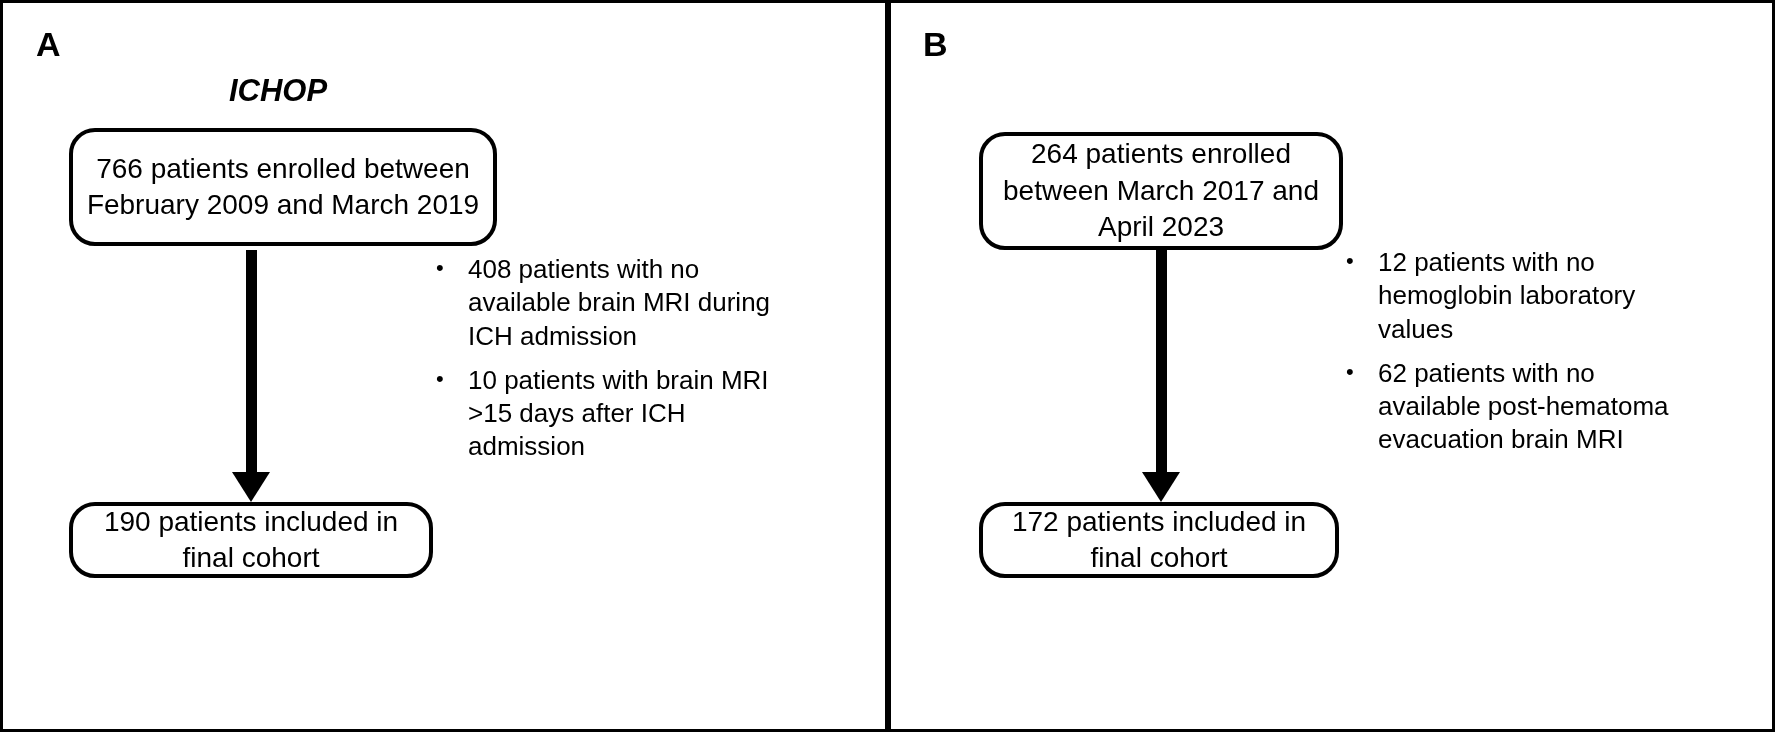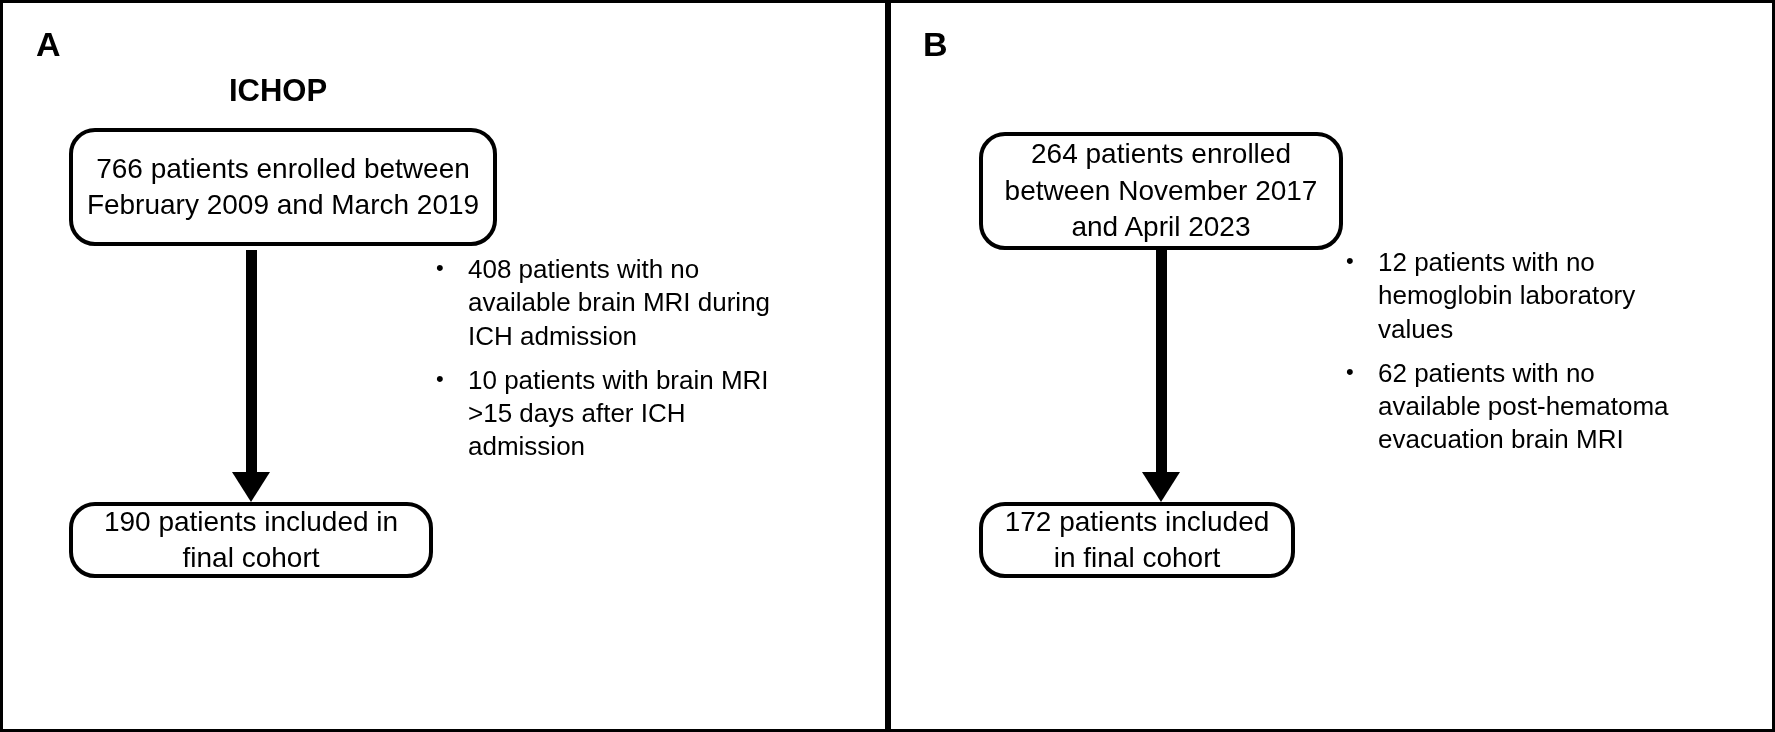--- a/index.html
+++ b/index.html
@@ -40,20 +40,21 @@
     font-size: 34px;
     font-weight: bold;
     line-height: 1;
   }
   .panel-title {
     position: absolute;
     font-size: 31px;
     font-weight: bold;
     text-align: center;
     line-height: 1;
+    font-style: italic;
   }
   .box {
     position: absolute;
     box-sizing: border-box;
     border: 4px solid #000000;
     border-radius: 26px;
     background: #ffffff;
     display: flex;
     align-items: center;
     justify-content: center;
@@ -120,21 +121,21 @@
   .a-arrow .head  { top: 222px; }
   .a-box2   { left: 66px; top: 499px; width: 364px; height: 76px; }
   .a-bullets{ left: 425px; top: 250px; width: 345px; }
   
   .b-letter { left: 32px; top: 24px; }
   .b-title  { left: 130px; top: 72px; width: 310px; }
   .b-box1   { left: 88px; top: 129px; width: 364px; height: 118px; }
   .b-arrow  { left: 270px; top: 247px; height: 252px; }
   .b-arrow .shaft { height: 222px; }
   .b-arrow .head  { top: 222px; }
-  .b-box2   { left: 88px; top: 499px; width: 316px; height: 76px; }
+  .b-box2   { left: 88px; top: 499px; width: 360px; height: 76px; }
   .b-bullets{ left: 447px; top: 243px; width: 345px; }
 </style>
 </head>
 <body>
 
 <div class="figure">
 
   <div class="panel panel-a">
     <div class="panel-letter a-letter">A</div>
     <div class="panel-title a-title">ICHOP</div>
@@ -157,21 +158,21 @@
         <li>408 patients with no available brain MRI during ICH admission</li>
         <li>10 patients with brain MRI &gt;15 days after ICH admission</li>
       </ul>
     </div>
   </div>
 
   <div class="panel panel-b">
     <div class="panel-letter b-letter">B</div>
 
     <div class="box b-box1">
-      <span>264 patients enrolled between November 2017 and April 2023</span>
+      <span>264 patients enrolled between March 2017 and April 2023</span>
     </div>
 
     <div class="arrow b-arrow">
       <div class="shaft"></div>
       <div class="head"></div>
     </div>
 
     <div class="box b-box2">
       <span>172 patients included in final cohort</span>
     </div>

